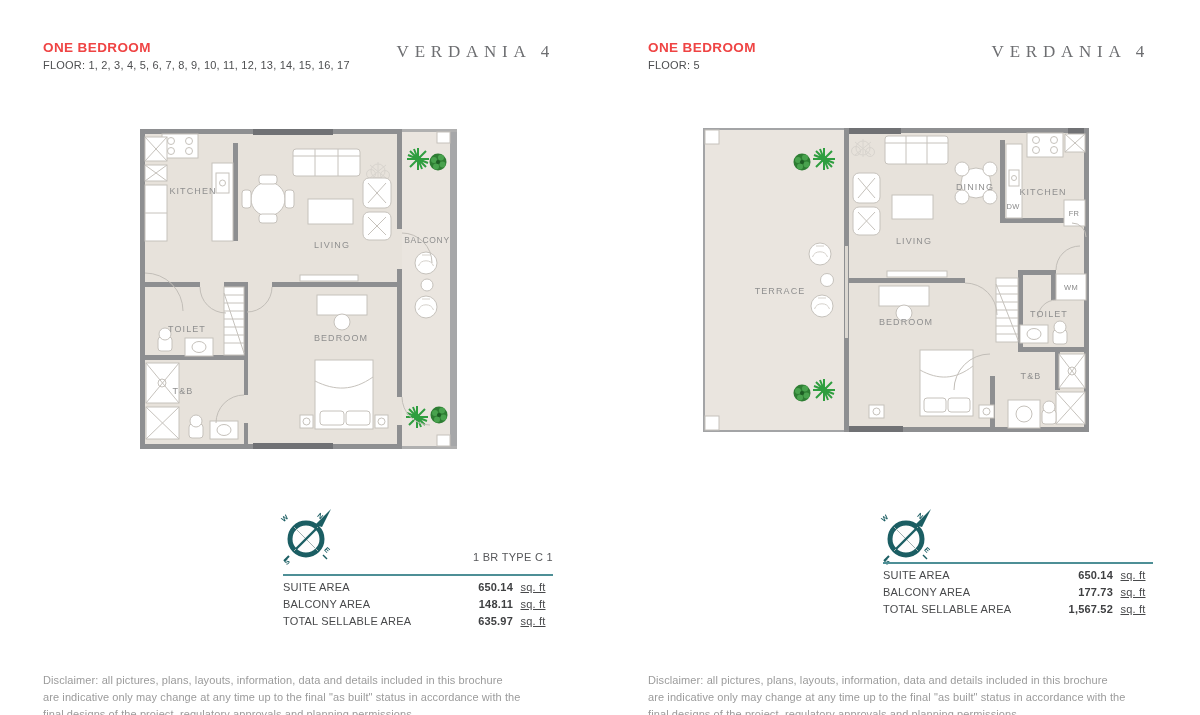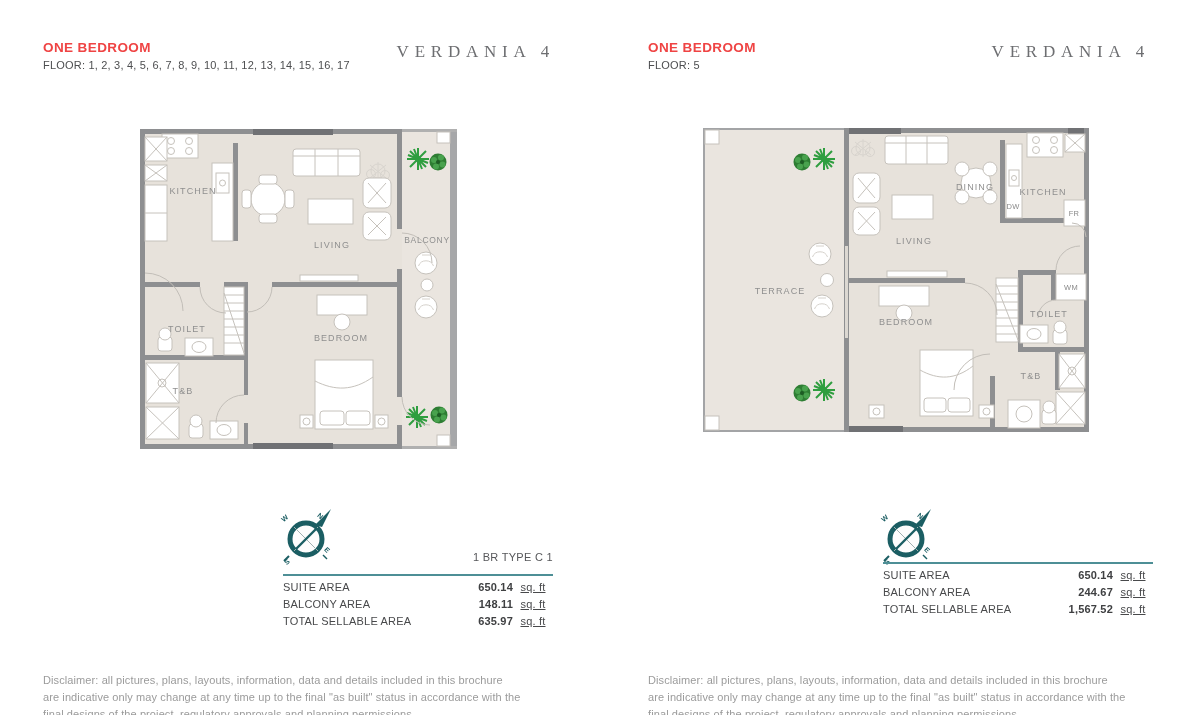--- a/index.html
+++ b/index.html
@@ -392,21 +392,21 @@
   <div class="abs typeblock" style="left:883px;top:551px">
     <div class="rule"></div>
     <div class="arearows">
       <div class="area-row">
         <span class="area-label">SUITE AREA</span>
         <span class="area-value">650.14</span>
         <span class="area-unit">sq. ft</span>
       </div>
       <div class="area-row">
         <span class="area-label">BALCONY AREA</span>
-        <span class="area-value">244.67</span>
+        <span class="area-value">177.73</span>
         <span class="area-unit">sq. ft</span>
       </div>
       <div class="area-row">
         <span class="area-label">TOTAL SELLABLE AREA</span>
         <span class="area-value">1,567.52</span>
         <span class="area-unit">sq. ft</span>
       </div>
     </div>
   </div>
 

